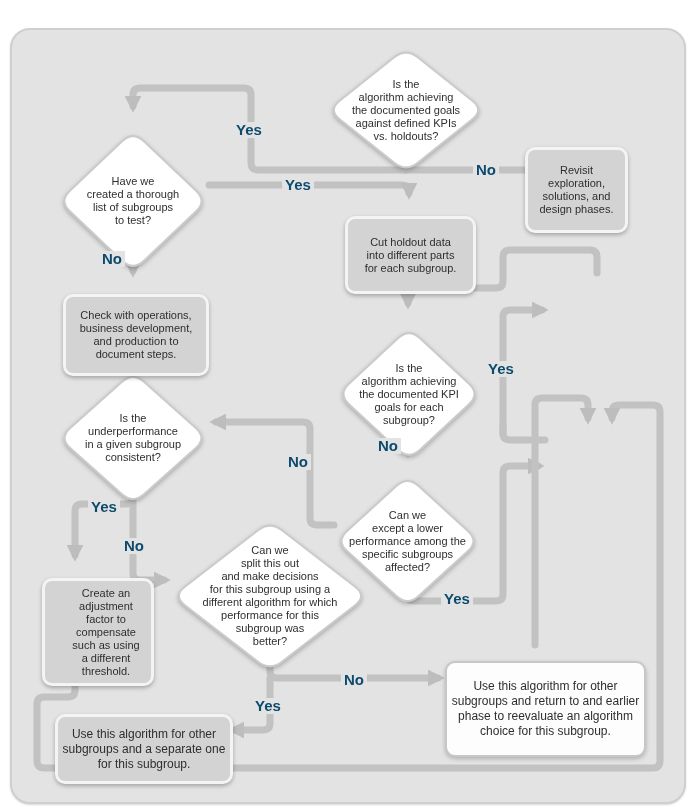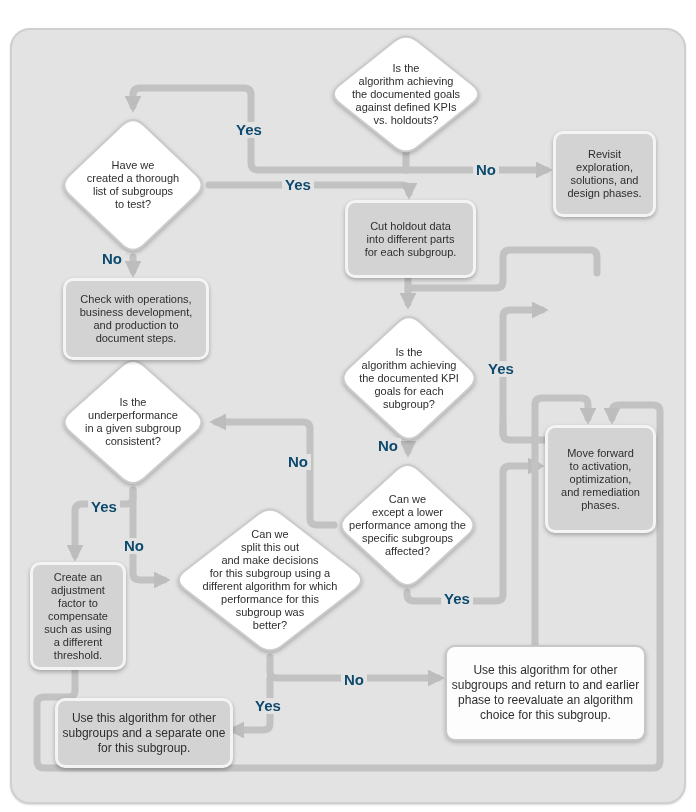--- a/index.html
+++ b/index.html
@@ -2,21 +2,21 @@
 <html><head>
 <meta charset="utf-8">
 <style>
   html,body{margin:0;padding:0;background:#ffffff;}
   .stage{position:relative;width:696px;height:812px;background:#fff;overflow:hidden;
          font-family:"Liberation Sans",sans-serif;}
   .card{position:absolute;left:10px;top:28px;width:672px;height:772px;background:#e3e3e3;
         border:2px solid #cfcfcf;border-radius:20px;box-shadow:0 1px 2px rgba(0,0,0,.15);}
   svg.wires{position:absolute;left:0;top:0;}
   .node{position:absolute;display:flex;align-items:center;justify-content:center;
-        text-align:center;color:#2e2e2e;font-size:11px;line-height:13px;}
+        text-align:center;color:#2e2e2e;font-size:11px;line-height:13px;margin-top:16px;}
   .txt{white-space:pre-line;position:relative;z-index:2;}
   .diamond{filter:drop-shadow(0 2px 2px rgba(0,0,0,.25));}
   .diamond svg{position:absolute;left:0;top:0;width:100%;height:100%;z-index:1;}
   .diamond svg path{fill:#ffffff;stroke:#cbcbcb;stroke-width:2;}
   .gbox{background:#d3d3d3;border:3px solid #f4f4f4;border-radius:10px;
         box-shadow:0 2px 4px rgba(0,0,0,.28);}
   .wbox{background:#fdfdfd;border:2px solid #c7c7c7;border-radius:10px;
         box-shadow:0 2px 4px rgba(0,0,0,.22);}
   .lbl{position:absolute;transform:translate(-50%,-50%);color:#0c4a6e;font-weight:bold;
        font-size:15px;background:#e3e3e3;padding:0 3px;z-index:3;line-height:16px;}
@@ -128,45 +128,38 @@
     <div class="txt">Can we
 split this out
 and make decisions
 for this subgroup using a
 different algorithm for which
 performance for this
 subgroup was
 better?</div>
   </div>
 
-  <div class="node gbox" style="left:553px;top:131px;width:97px;height:80px;justify-content:center;">
+  <div class="node gbox" style="left:525px;top:131px;width:97px;height:80px;justify-content:center;">
     <div class="txt">Revisit
 exploration,
 solutions, and
 design phases.</div>
   </div>
   <div class="node gbox" style="left:345px;top:200px;width:125px;height:72px;text-align:center;">
     <div class="txt">Cut holdout data
 into different parts
 for each subgroup.</div>
   </div>
   <div class="node gbox" style="left:63px;top:278px;width:140px;height:76px;">
     <div class="txt">Check with operations,
 business development,
 and production to
 document steps.</div>
   </div>
-  <div class="node gbox" style="left:545px;top:425px;width:105px;height:102px;">
-    <div class="txt">Move forward
-to activation,
-optimization,
-and remediation
-phases.</div>
-  </div>
-  <div class="node gbox" style="left:30px;top:562px;width:90px;height:102px;">
+  <div class="node gbox" style="left:42px;top:562px;width:90px;height:102px;padding-left:16px;">
     <div class="txt">Create an
 adjustment
 factor to
 compensate
 such as using
 a different
 threshold.</div>
   </div>
   <div class="node wbox" style="left:445px;top:645px;width:197px;height:92px;font-size:12px;line-height:15px;">
     <div class="txt">Use this algorithm for other

